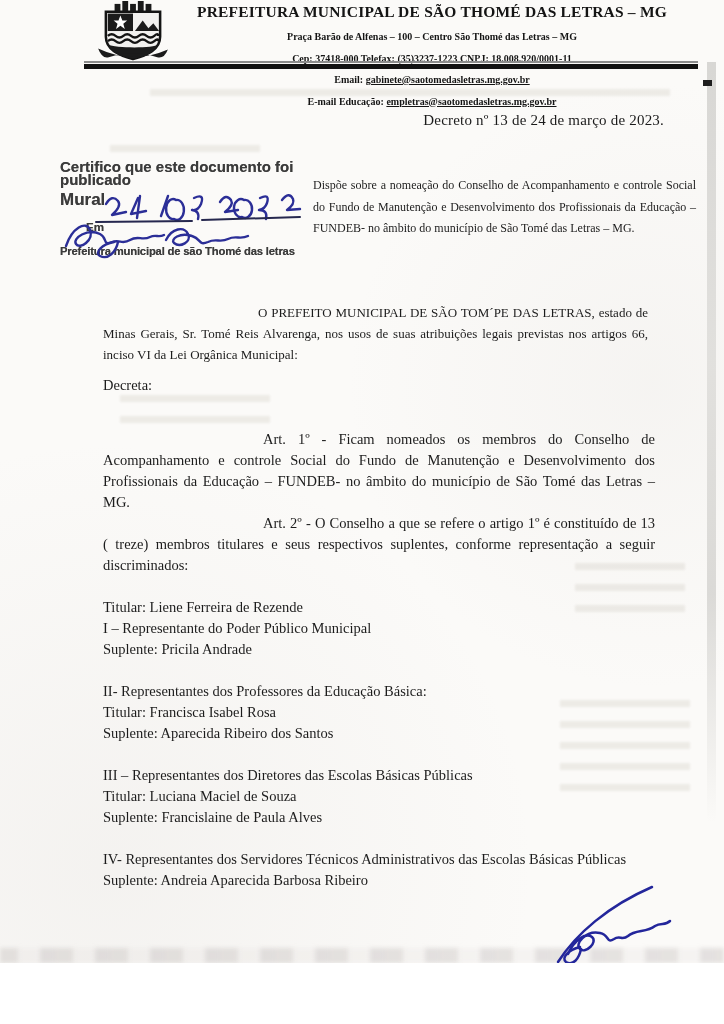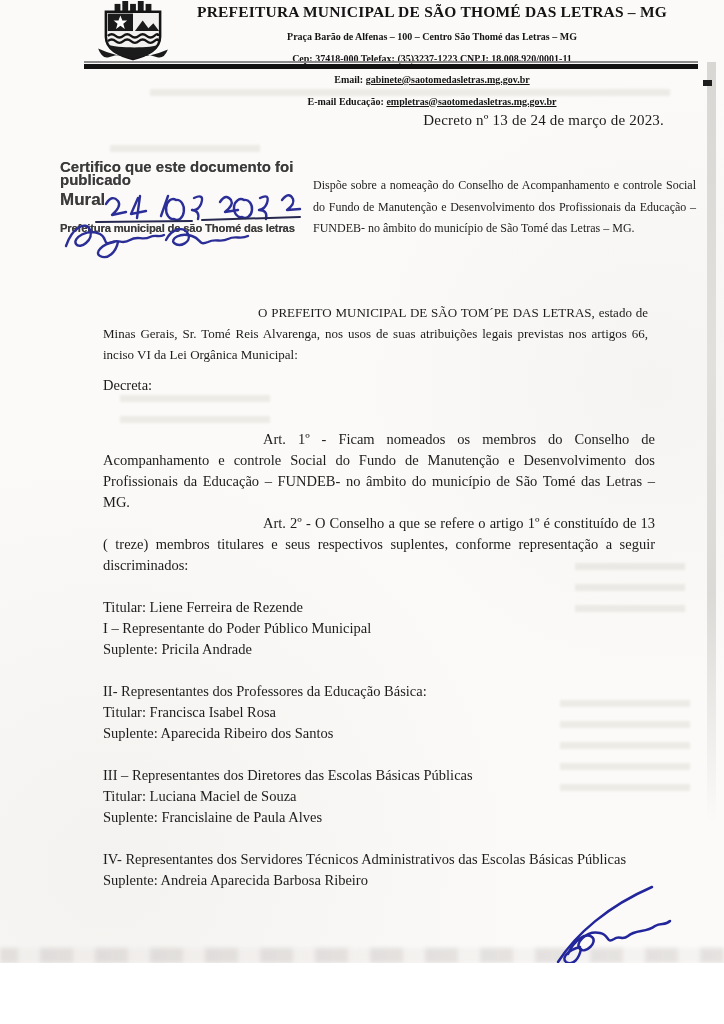--- a/index.html
+++ b/index.html
@@ -106,20 +106,21 @@
   <div class="rule">
     <div class="thin"></div>
       <div class="thick"></div>
   </div>
 
   <div class="decree-title">Decreto nº 13 de 24 de março de 2023.</div>
 
   <div class="stamp">
     <div class="s1">Certifico que este documento foi publicado</div>
     <div class="s2">Mural</div>
+    <div class="s3">Em</div>
     <div class="s4">Prefeitura municipal de são Thomé das letras</div>
   </div>
   <svg class="stamp-hand" viewBox="0 0 250 74">
     <g stroke="#2b2e97" stroke-width="2.4" fill="none" stroke-linecap="round" stroke-linejoin="round">
 
       <path d="M44,16 q6,-10 12,-3 q4,5 -6,14 l14,-3"></path>
       <path d="M76,10 l-7,16 l15,-3 M78,8 l-3,22"></path>
       <path d="M99,28 l7,-20"></path>
       <path d="M114,12 a7,10 0 1 1 -2,19 a7,10 0 1 1 2,-19"></path>
       <path d="M132,10 q11,-5 7,6 q-3,7 -9,6 q8,1 6,9"></path>

